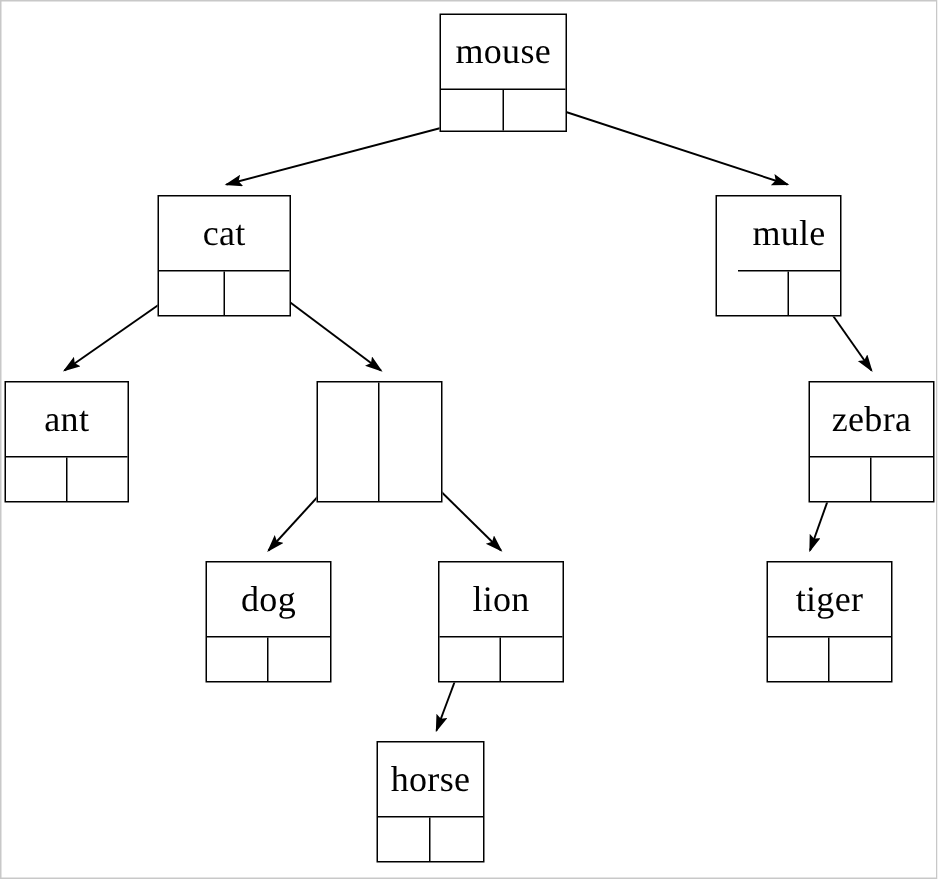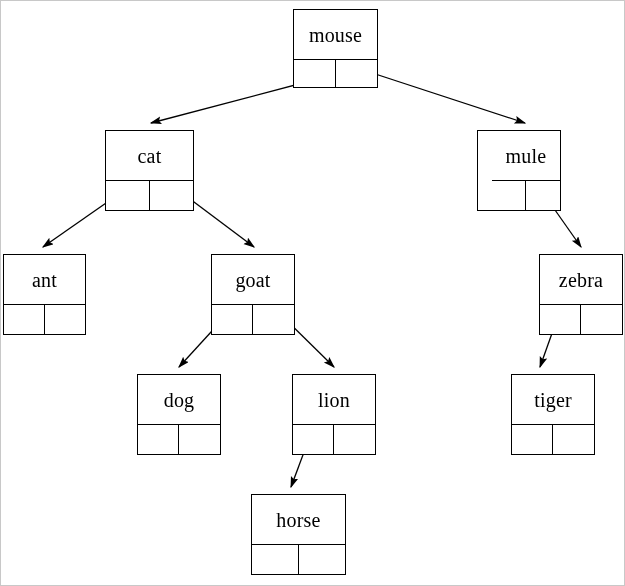--- a/index.html
+++ b/index.html
@@ -32,21 +32,21 @@
     background: #ffffff;
     display: flex;
     flex-direction: column;
     z-index: 2;
   }
   .node-label {
     flex: 0 0 50px;
     display: flex;
     align-items: center;
     justify-content: center;
-    font-size: 20px;
+    font-size: 24px;
     color: #000000;
     line-height: 1;
     border-bottom: 1.6px solid #000000;
     box-sizing: border-box;
     letter-spacing: 0.2px;
   }
   .node-pointers {
     flex: 1 1 auto;
     display: flex;
     box-sizing: border-box;
@@ -106,21 +106,20 @@
         </div>
       </div>
       <div class="node" style="left: 2px; top: 253px; width: 83px; height: 81px;">
         <div class="node-label">ant</div>
         <div class="node-pointers">
           <div class="ptr left"></div>
           <div class="ptr right"></div>
         </div>
       </div>
       <div class="node" style="left: 210px; top: 253px; width: 84px; height: 81px;">
-        <div class="node-label">goat</div>
         <div class="node-pointers">
           <div class="ptr left"></div>
           <div class="ptr right"></div>
         </div>
       </div>
       <div class="node" style="left: 538px; top: 253px; width: 84px; height: 81px;">
         <div class="node-label">zebra</div>
         <div class="node-pointers">
           <div class="ptr left"></div>
           <div class="ptr right"></div>
@@ -140,21 +139,21 @@
           <div class="ptr right"></div>
         </div>
       </div>
       <div class="node" style="left: 510px; top: 373px; width: 84px; height: 81px;">
         <div class="node-label">tiger</div>
         <div class="node-pointers">
           <div class="ptr left"></div>
           <div class="ptr right"></div>
         </div>
       </div>
-      <div class="node" style="left: 250px; top: 493px; width: 95px; height: 81px;">
+      <div class="node" style="left: 250px; top: 493px; width: 72px; height: 81px;">
         <div class="node-label">horse</div>
         <div class="node-pointers">
           <div class="ptr left"></div>
           <div class="ptr right"></div>
         </div>
       </div>
     </div>
 
 </div>
 

